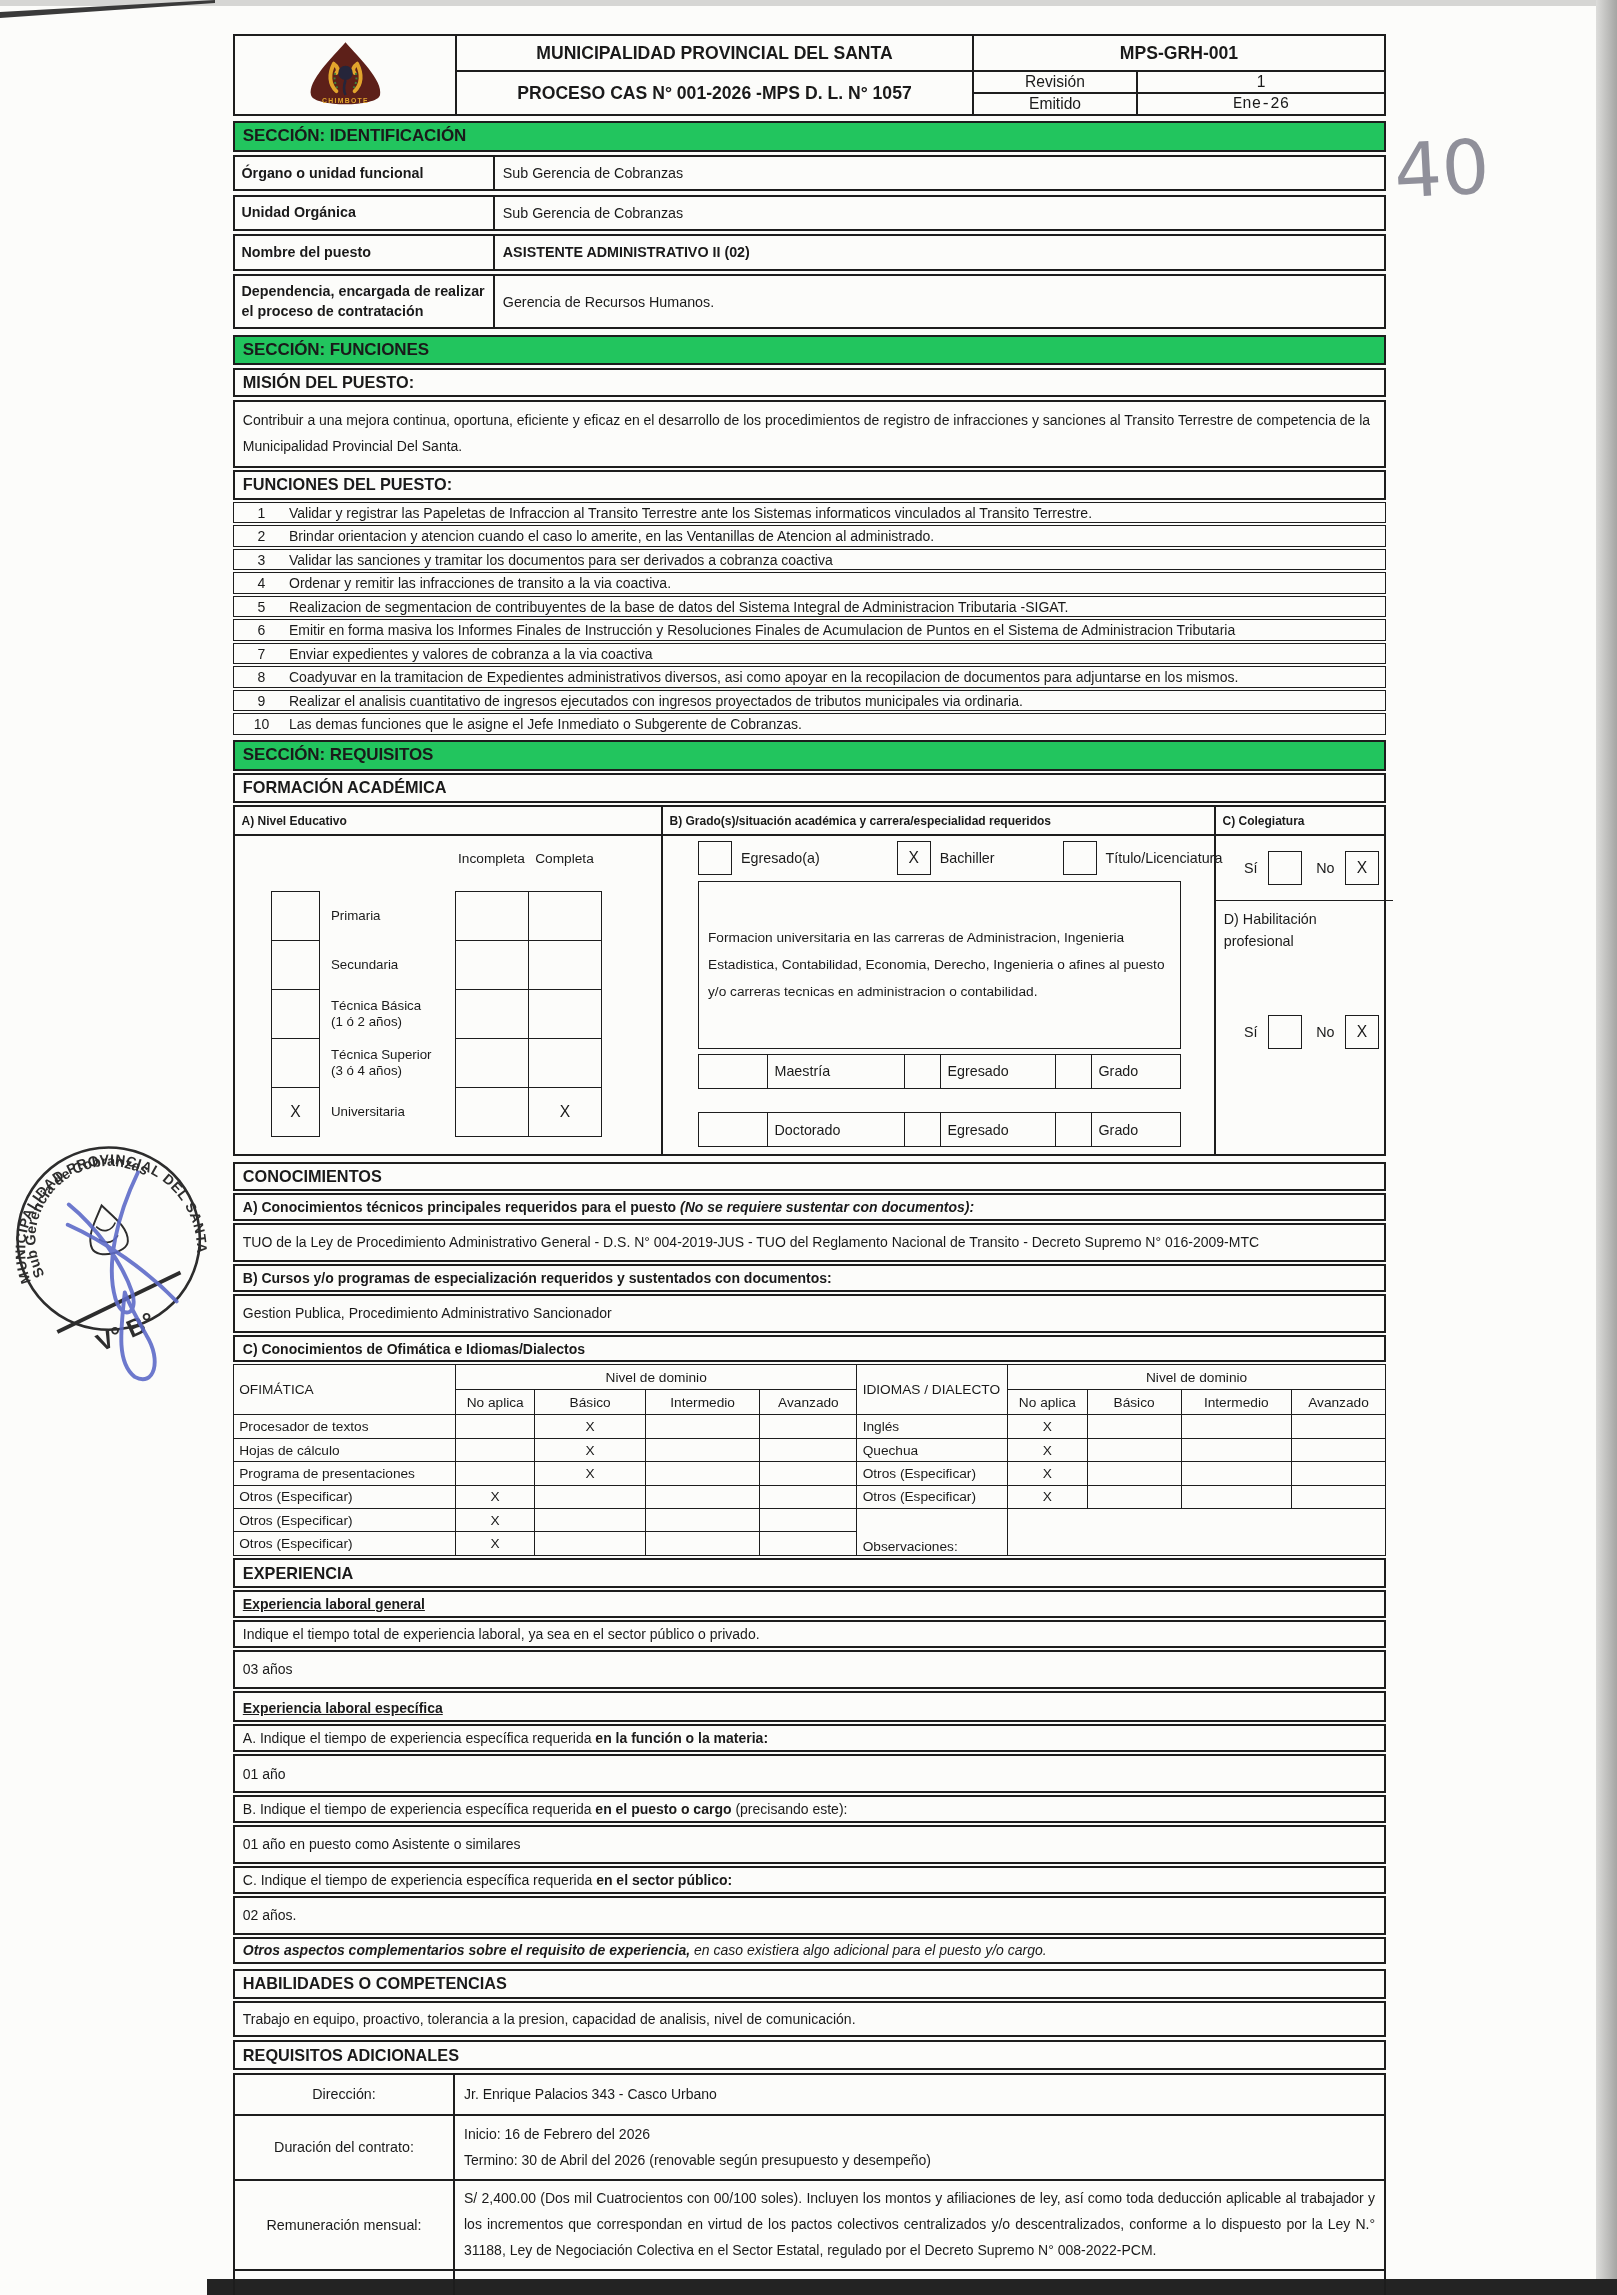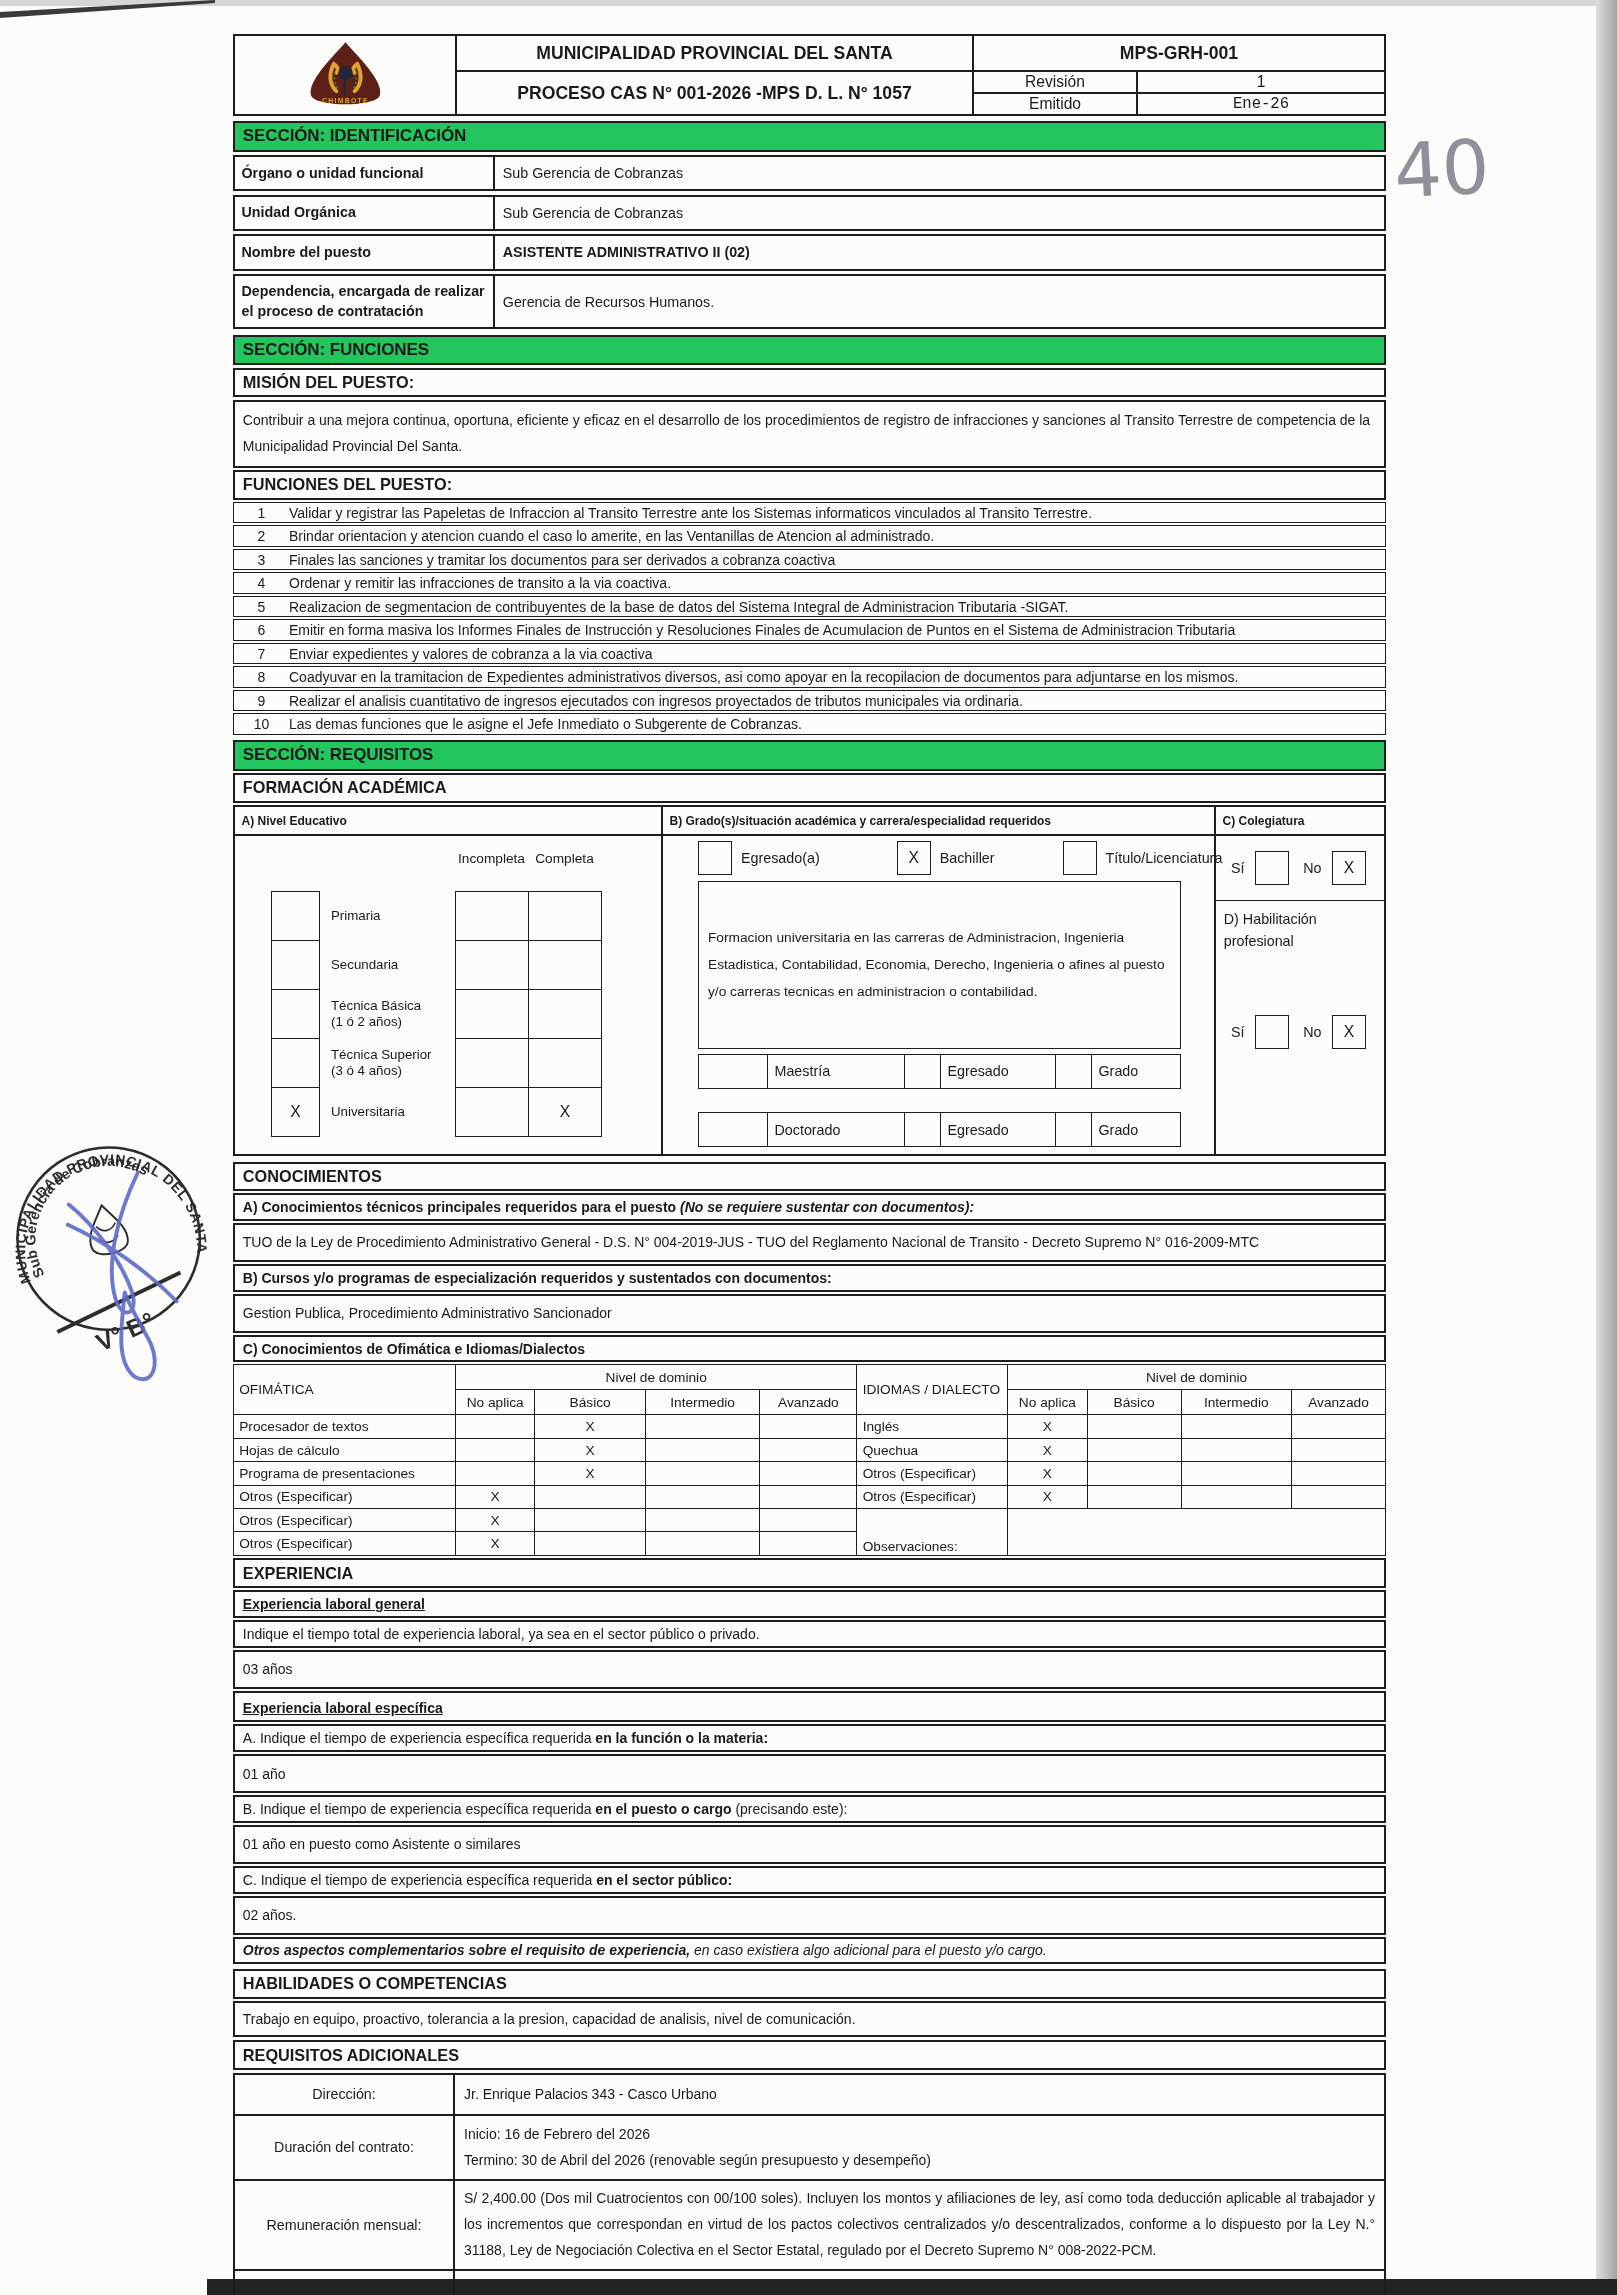--- a/index.html
+++ b/index.html
@@ -68,21 +68,21 @@
   .cb { width:34px; height:34px; border:1.6px solid #1d1d1d; display:flex; align-items:center; justify-content:center; font-size:15.6px; flex:none; }
   .gradrow .glabel { margin-left:9px; font-size:14.3px; }
   .g2 { margin-left:77px; } .g3 { margin-left:68px; }
   .carrerabox { margin-left:35px; margin-top:1.3px; width:483px; height:168px; border:1.6px solid #1d1d1d; display:flex; align-items:center; padding:0 9px; font-size:13.7px; line-height:2.0; }
   .mdrow { margin-left:35px; margin-top:5.2px; width:483px; height:35px; border:1.6px solid #1d1d1d; display:grid; grid-template-columns:30px 137px 36px 115px 36px 1fr;padding-left:39px; }
   .mdrow > div { border-right:1.6px solid #1d1d1d; display:flex; align-items:center; padding-left:6.5px; font-size:14.3px; }
   .mdrow > div:last-child { border-right:none; }
   .mdrow .c { justify-content:center; padding-left:0; }
   .doct { margin-top:23.4px; }
 
-  .sino { display:flex; align-items:center; padding-left:15px; height:65px; }
+  .sino { display:flex; align-items:center; padding-left:28px; height:65px; }
   .sino .t { font-size:14.3px; margin-right:10.4px; }
   .sino .cb { margin-right:14.3px; }
   .colc-div { border-bottom:1.6px solid #1d1d1d; }
   .habil { padding:7.8px 0 0 7.8px; font-size:14.3px; line-height:1.5; }
   .sino2 { margin-top:57px; height:46px; }
 
   .lblrow { margin-top:2px; border:2px solid #1d1d1d; padding:3.9px 7.8px; font-size:14px; min-height:25px; }
   .valrow { margin-top:2px; border:2px solid #1d1d1d; padding:2.6px 7.8px; min-height:39px; display:flex; align-items:center; font-size:14px; }
 
   table.ofi { margin-top:2px; width:100%; border-collapse:collapse; table-layout:fixed; font-size:13.7px; }
@@ -191,21 +191,21 @@
     <div class="fnrow">
         <div class="num">1</div>
         <div class="txt">Validar y registrar las Papeletas de Infraccion al Transito Terrestre ante los Sistemas informaticos vinculados al Transito Terrestre.</div>
       </div>
     <div class="fnrow">
         <div class="num">2</div>
         <div class="txt">Brindar orientacion y atencion cuando el caso lo amerite, en las Ventanillas de Atencion al administrado.</div>
       </div>
     <div class="fnrow">
         <div class="num">3</div>
-        <div class="txt">Finales las sanciones y tramitar los documentos para ser derivados a cobranza coactiva</div>
+        <div class="txt">Validar las sanciones y tramitar los documentos para ser derivados a cobranza coactiva</div>
       </div>
     <div class="fnrow">
         <div class="num">4</div>
         <div class="txt">Ordenar y remitir las infracciones de transito a la via coactiva.</div>
       </div>
     <div class="fnrow">
         <div class="num">5</div>
         <div class="txt">Realizacion de segmentacion de contribuyentes de la base de datos del Sistema Integral de Administracion Tributaria -SIGAT.</div>
       </div>
     <div class="fnrow">

